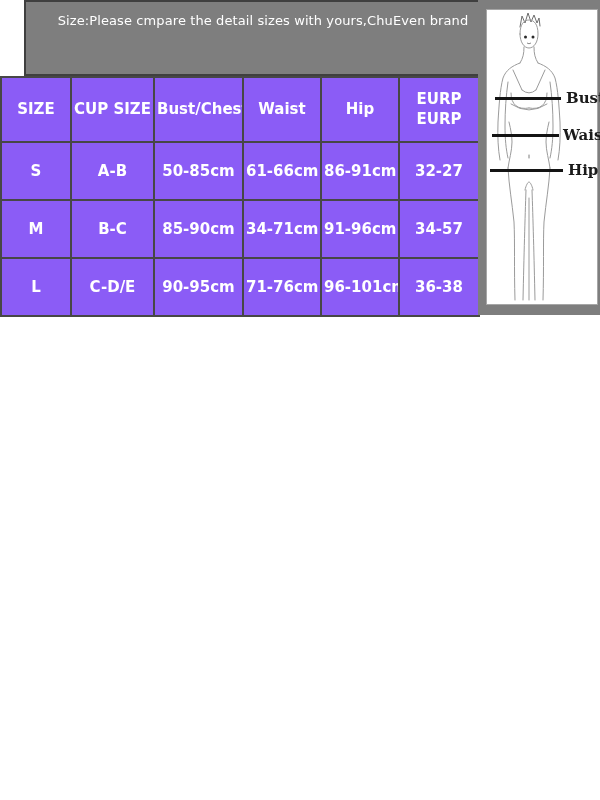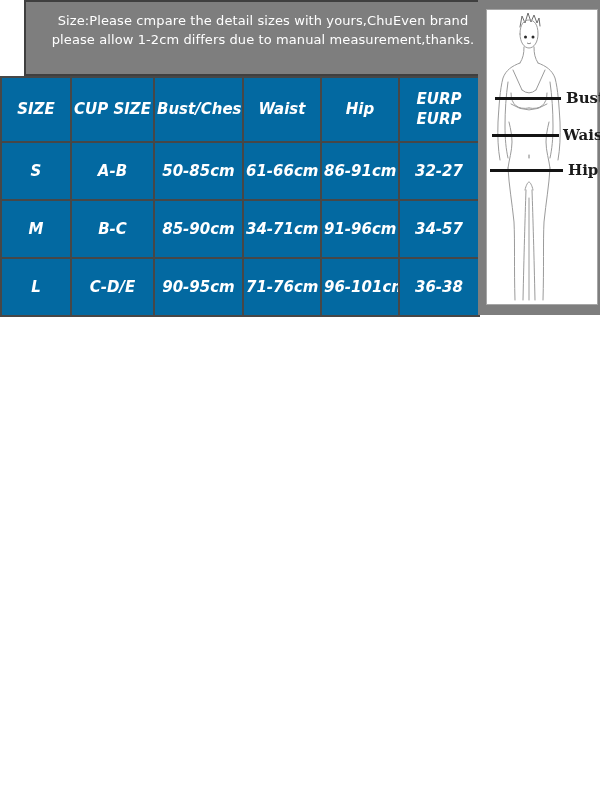--- a/index.html
+++ b/index.html
@@ -8,21 +8,21 @@
   .top-row{display:flex;width:600px;height:315px;}
   .left-col{width:478px;height:315px;}
 
   
   .title-block{box-sizing:border-box;width:478px;height:76px;background:#7e7e7e;
                border:2px solid #3f3f3f;color:#ffffff;text-align:center;
                padding-top:9px;font-size:13px;line-height:19px;letter-spacing:0.1px;margin-left:24px;}
 
   
   table.size-table{border-collapse:collapse;table-layout:fixed;width:478px;height:239px;
-                   background:#0369a1;border:2px solid #3f3f3f;font-style:italic;}
+                   background:#8b5cf6;border:2px solid #3f3f3f;}
   table.size-table th,table.size-table td{border:2px solid #474747;color:#ffffff;
                    text-align:center;vertical-align:middle;font-weight:bold;
                    font-size:15px;padding:0 2px;overflow:hidden;}
   table.size-table th{line-height:1.3;}
   .nw{white-space:nowrap;}
   tr.hdr{height:65px;}
   tr.body-row{height:58px;}
 
   
   .figure-panel{position:relative;width:122px;height:315px;background:#7e7e7e;}
@@ -41,21 +41,20 @@
 </style>
 </head>
 <body>
 
 <div class="canvas">
   <div class="top-row">
 
     <div class="left-col">
       <div class="title-block">
         <div>Size:Please cmpare the detail sizes with yours,ChuEven brand</div>
-        <div>please allow 1-2cm differs due to manual measurement,thanks.</div>
       </div>
 
       <table class="size-table">
         <colgroup>
           <col style="width:70px">
             <col style="width:83px">
             <col style="width:89px">
           <col style="width:78px">
             <col style="width:78px">
             <col style="width:80px">

